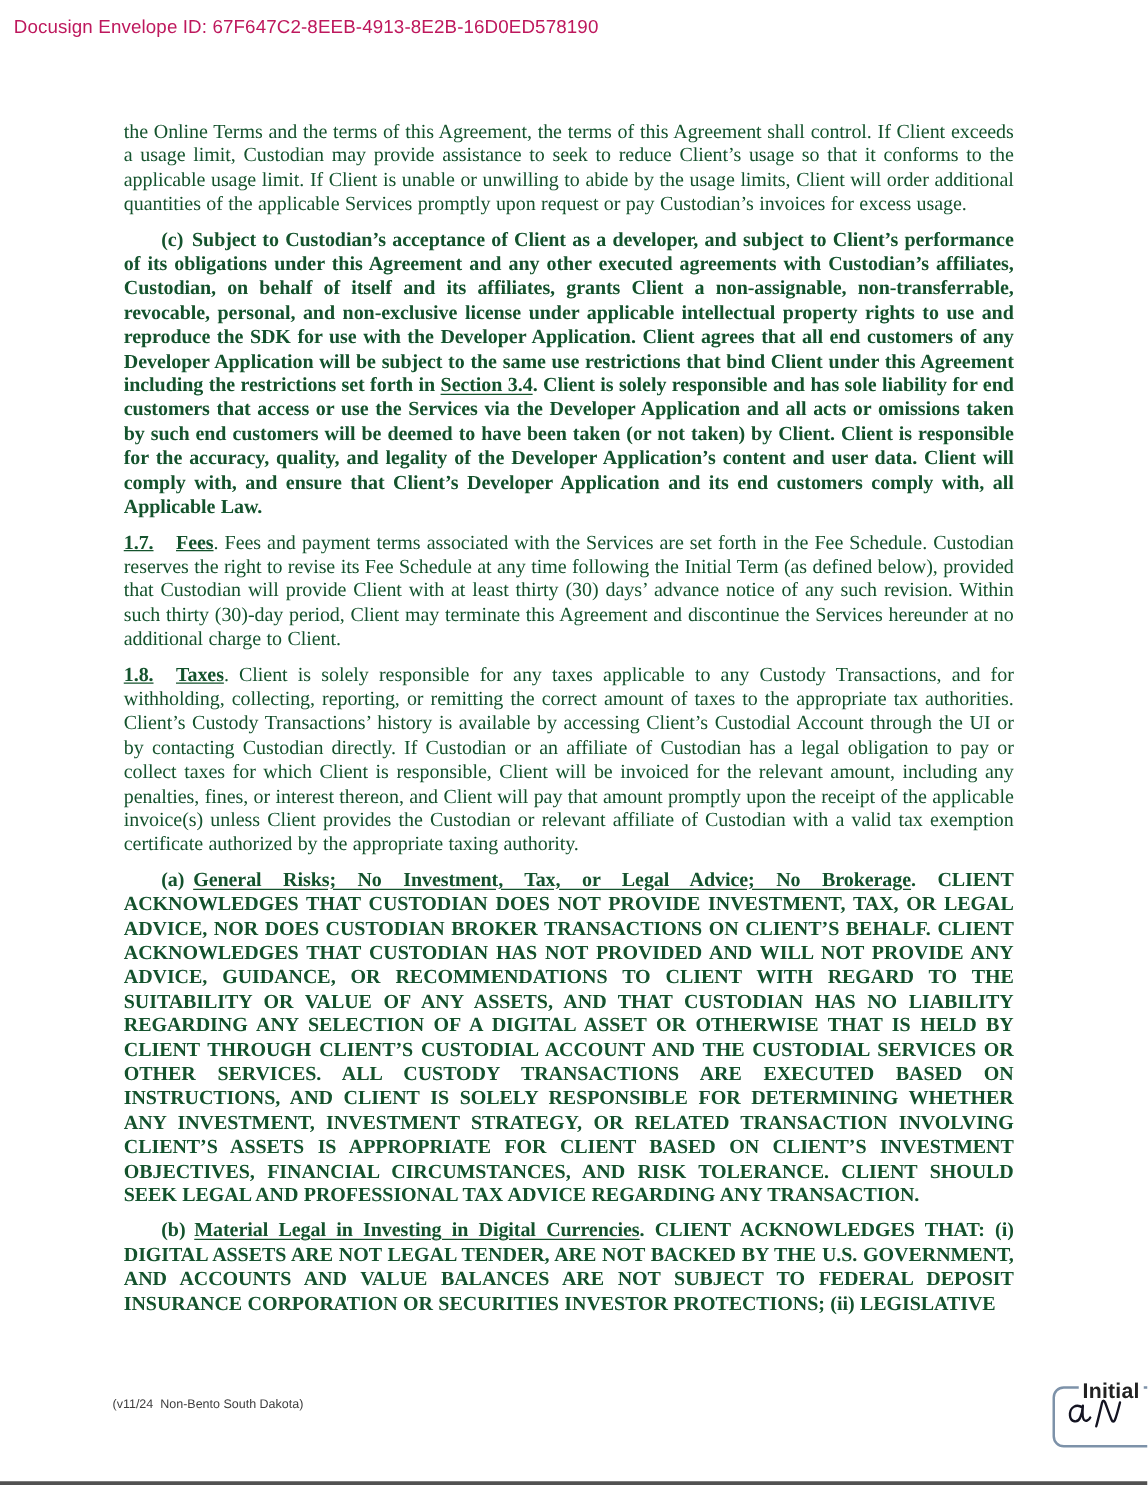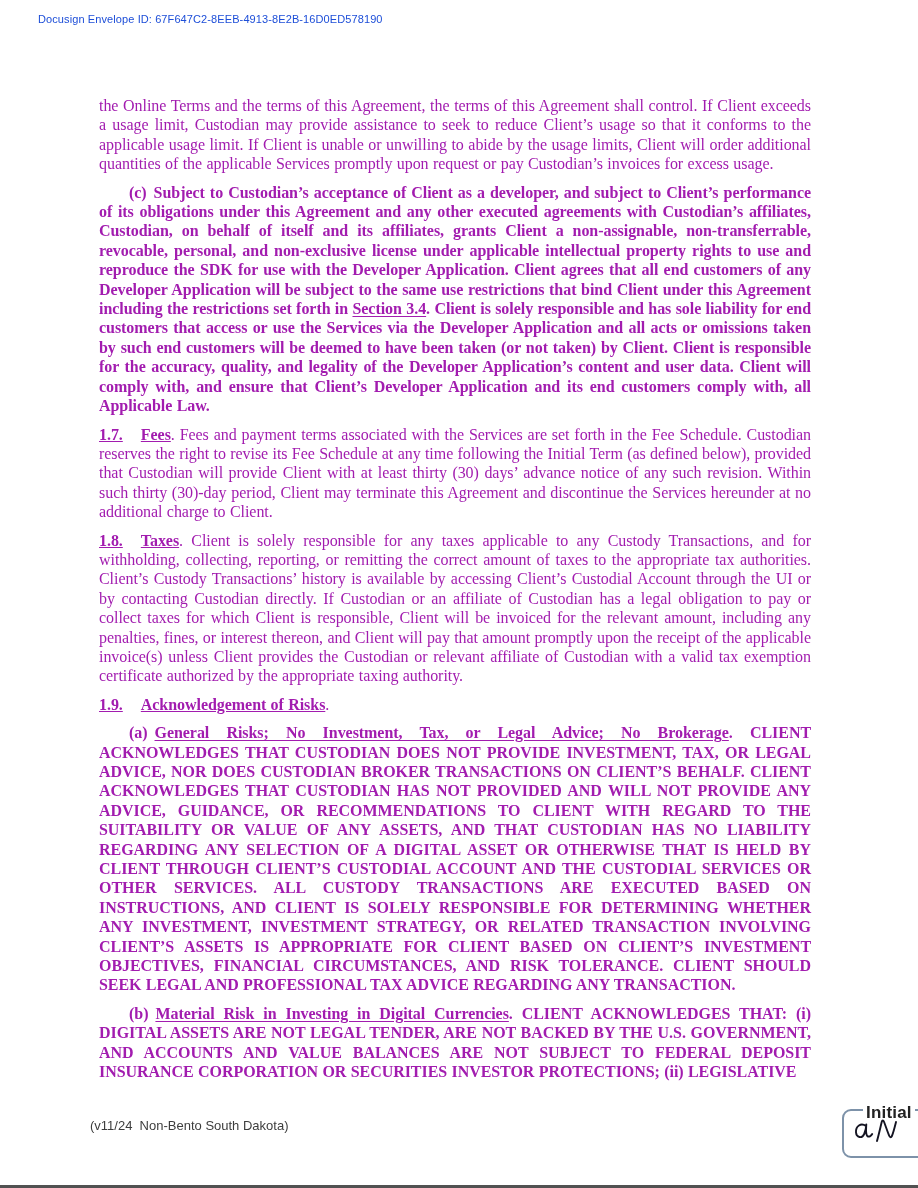--- a/index.html
+++ b/index.html
@@ -6,42 +6,42 @@
   .page {
     position:relative;
     width:918px; height:1188px;
     background:#ffffff;
     overflow:hidden;
     box-sizing:border-box;
     border-bottom:3px solid #515151;
     font-family:"Liberation Serif", serif;
   }
   .env-header {
-    position:absolute; left:38px; top:13px;
+    position:absolute; left:11px; top:13px;
     font-family:"Liberation Sans", sans-serif;
-    font-size:11px; color:#1d4ed8;
+    font-size:15px; color:#be185d;
     letter-spacing:0.1px;
   }
   .content {
     position:absolute; left:99px; top:96px; width:712px;
-    font-size:16px; line-height:19.4px; color:#a21caf;
+    font-size:16px; line-height:19.4px; color:#14532d;
     text-align:justify; text-align-last:left;
     letter-spacing:-0.05px;
     word-spacing:0.4px;
   }
   .content p { margin:0 0 9px 0; }
   .indent { text-indent:30px;font-weight:bold; }
   .b { font-weight:bold;text-decoration:underline; }
   .u { text-decoration:underline; text-underline-offset:2px; }
   .tab { display:inline-block; width:18px; }
   .marker { margin-right:7px; }
   .footer-note {
     position:absolute; left:90px; top:1118px;
     font-family:"Liberation Sans", sans-serif;
-    font-size:13px; color:#3d3d3d;
+    font-size:10px; color:#3d3d3d;
     white-space:pre;
   }
   .initial-box {
     position:absolute; left:842px; top:1109px;
     width:110px; height:45px;
     border:2px solid #7d92a9;
     border-radius:9px;
     background:transparent;
     cursor:pointer;
   }
@@ -64,25 +64,24 @@
   <div class="content">
 
     <p class="para">the Online Terms and the terms of this Agreement, the terms of this Agreement shall control. If Client exceeds a usage limit, Custodian may provide assistance to seek to reduce Client’s usage so that it conforms to the applicable usage limit. If Client is unable or unwilling to abide by the usage limits, Client will order additional quantities of the applicable Services promptly upon request or pay Custodian’s invoices for excess usage.</p>
 
     <p class="para indent"><span class="marker">(c)</span><span>Subject to Custodian’s acceptance of Client as a developer, and subject to Client’s performance of its obligations under this Agreement and any other executed agreements with Custodian’s affiliates, Custodian, on behalf of itself and its affiliates, grants Client a non-assignable, non-transferrable, revocable, personal, and non-exclusive license under applicable intellectual property rights to use and reproduce the SDK for use with the Developer Application. Client agrees that all end customers of any Developer Application will be subject to the same use restrictions that bind Client under this Agreement including the restrictions set forth in </span><span class="u">Section 3.4</span><span>. Client is solely responsible and has sole liability for end customers that access or use the Services via the Developer Application and all acts or omissions taken by such end customers will be deemed to have been taken (or not taken) by Client. Client is responsible for the accuracy, quality, and legality of the Developer Application’s content and user data. Client will comply with, and ensure that Client’s Developer Application and its end customers comply with, all Applicable Law.</span></p>
 
     <p class="para"><span class="b">1.7.</span><span class="tab"></span><span class="b">Fees</span><span>. Fees and payment terms associated with the Services are set forth in the Fee Schedule. Custodian reserves the right to revise its Fee Schedule at any time following the Initial Term (as defined below), provided that Custodian will provide Client with at least thirty (30) days’ advance notice of any such revision. Within such thirty (30)-day period, Client may terminate this Agreement and discontinue the Services hereunder at no additional charge to Client.</span></p>
 
     <p class="para"><span class="b">1.8.</span><span class="tab"></span><span class="b">Taxes</span><span>. Client is solely responsible for any taxes applicable to any Custody Transactions, and for withholding, collecting, reporting, or remitting the correct amount of taxes to the appropriate tax authorities. Client’s Custody Transactions’ history is available by accessing Client’s Custodial Account through the UI or by contacting Custodian directly. If Custodian or an affiliate of Custodian has a legal obligation to pay or collect taxes for which Client is responsible, Client will be invoiced for the relevant amount, including any penalties, fines, or interest thereon, and Client will pay that amount promptly upon the receipt of the applicable invoice(s) unless Client provides the Custodian or relevant affiliate of Custodian with a valid tax exemption certificate authorized by the appropriate taxing authority.</span></p>
 
-    <p class="para"><span class="b">1.9.</span><span class="tab"></span><span class="b">Acknowledgement of Risks</span><span>.</span></p>
 
     <p class="para indent"><span class="marker">(a)</span><span class="u">General Risks; No Investment, Tax, or Legal Advice; No Brokerage</span><span>. CLIENT ACKNOWLEDGES THAT CUSTODIAN DOES NOT PROVIDE INVESTMENT, TAX, OR LEGAL ADVICE, NOR DOES CUSTODIAN BROKER TRANSACTIONS ON CLIENT’S BEHALF. CLIENT ACKNOWLEDGES THAT CUSTODIAN HAS NOT PROVIDED AND WILL NOT PROVIDE ANY ADVICE, GUIDANCE, OR RECOMMENDATIONS TO CLIENT WITH REGARD TO THE SUITABILITY OR VALUE OF ANY ASSETS, AND THAT CUSTODIAN HAS NO LIABILITY REGARDING ANY SELECTION OF A DIGITAL ASSET OR OTHERWISE THAT IS HELD BY CLIENT THROUGH CLIENT’S CUSTODIAL ACCOUNT AND THE CUSTODIAL SERVICES OR OTHER SERVICES. ALL CUSTODY TRANSACTIONS ARE EXECUTED BASED ON INSTRUCTIONS, AND CLIENT IS SOLELY RESPONSIBLE FOR DETERMINING WHETHER ANY INVESTMENT, INVESTMENT STRATEGY, OR RELATED TRANSACTION INVOLVING CLIENT’S ASSETS IS APPROPRIATE FOR CLIENT BASED ON CLIENT’S INVESTMENT OBJECTIVES, FINANCIAL CIRCUMSTANCES, AND RISK TOLERANCE. CLIENT SHOULD SEEK LEGAL AND PROFESSIONAL TAX ADVICE REGARDING ANY TRANSACTION.</span></p>
 
-    <p class="para indent"><span class="marker">(b)</span><span class="u">Material Risk in Investing in Digital Currencies</span><span>. CLIENT ACKNOWLEDGES THAT: (i) DIGITAL ASSETS ARE NOT LEGAL TENDER, ARE NOT BACKED BY THE U.S. GOVERNMENT, AND ACCOUNTS AND VALUE BALANCES ARE NOT SUBJECT TO FEDERAL DEPOSIT INSURANCE CORPORATION OR SECURITIES INVESTOR PROTECTIONS; (ii) LEGISLATIVE</span></p>
+    <p class="para indent"><span class="marker">(b)</span><span class="u">Material Legal in Investing in Digital Currencies</span><span>. CLIENT ACKNOWLEDGES THAT: (i) DIGITAL ASSETS ARE NOT LEGAL TENDER, ARE NOT BACKED BY THE U.S. GOVERNMENT, AND ACCOUNTS AND VALUE BALANCES ARE NOT SUBJECT TO FEDERAL DEPOSIT INSURANCE CORPORATION OR SECURITIES INVESTOR PROTECTIONS; (ii) LEGISLATIVE</span></p>
 
   </div>
 
   <div class="footer-note">(v11/24  Non-Bento South Dakota)</div>
 
   <div class="initial-box" title="aN">
     <span class="initial-label">Initial</span>
     <svg class="initials-svg" width="58" height="40" viewBox="0 0 58 40" xmlns="http://www.w3.org/2000/svg" aria-hidden="false">
       <g fill="none" stroke="#141422" stroke-width="1.9" stroke-linecap="round" stroke-linejoin="round">
         <path d="M16,13 C11,9.5 5.5,13 6,19.5 C6.4,24.5 12,26 14.2,21 C15.6,17.8 16.2,13.5 16.3,11.5 C16.1,15.5 15.3,21 17.3,23 C18.8,24.4 21.2,23 22.2,21"></path>

